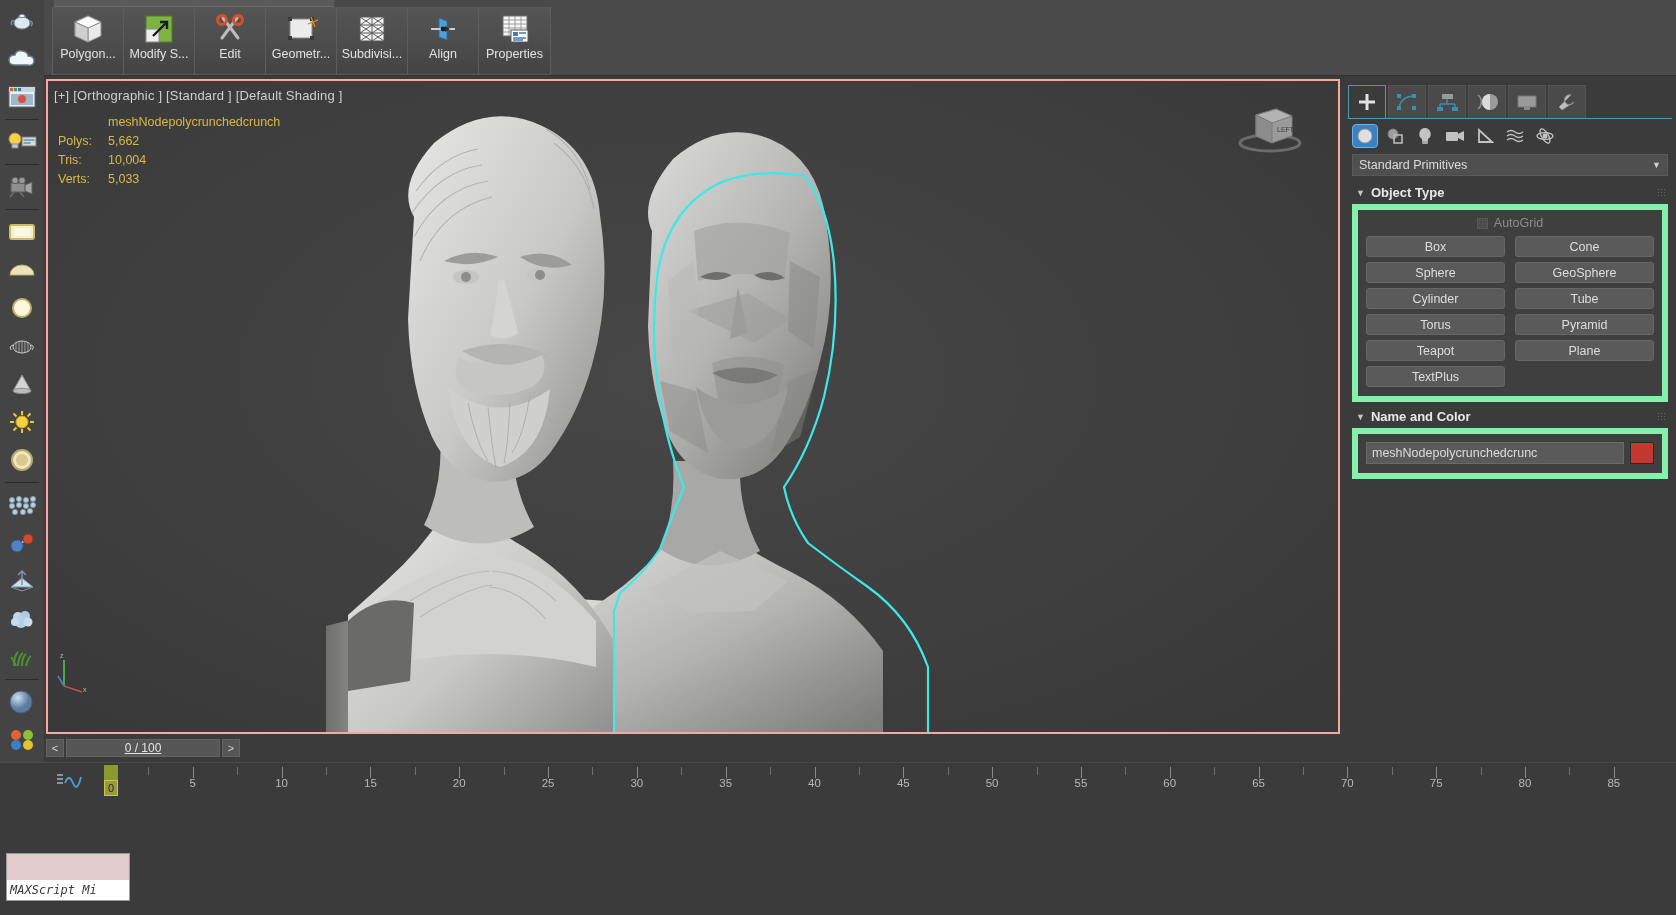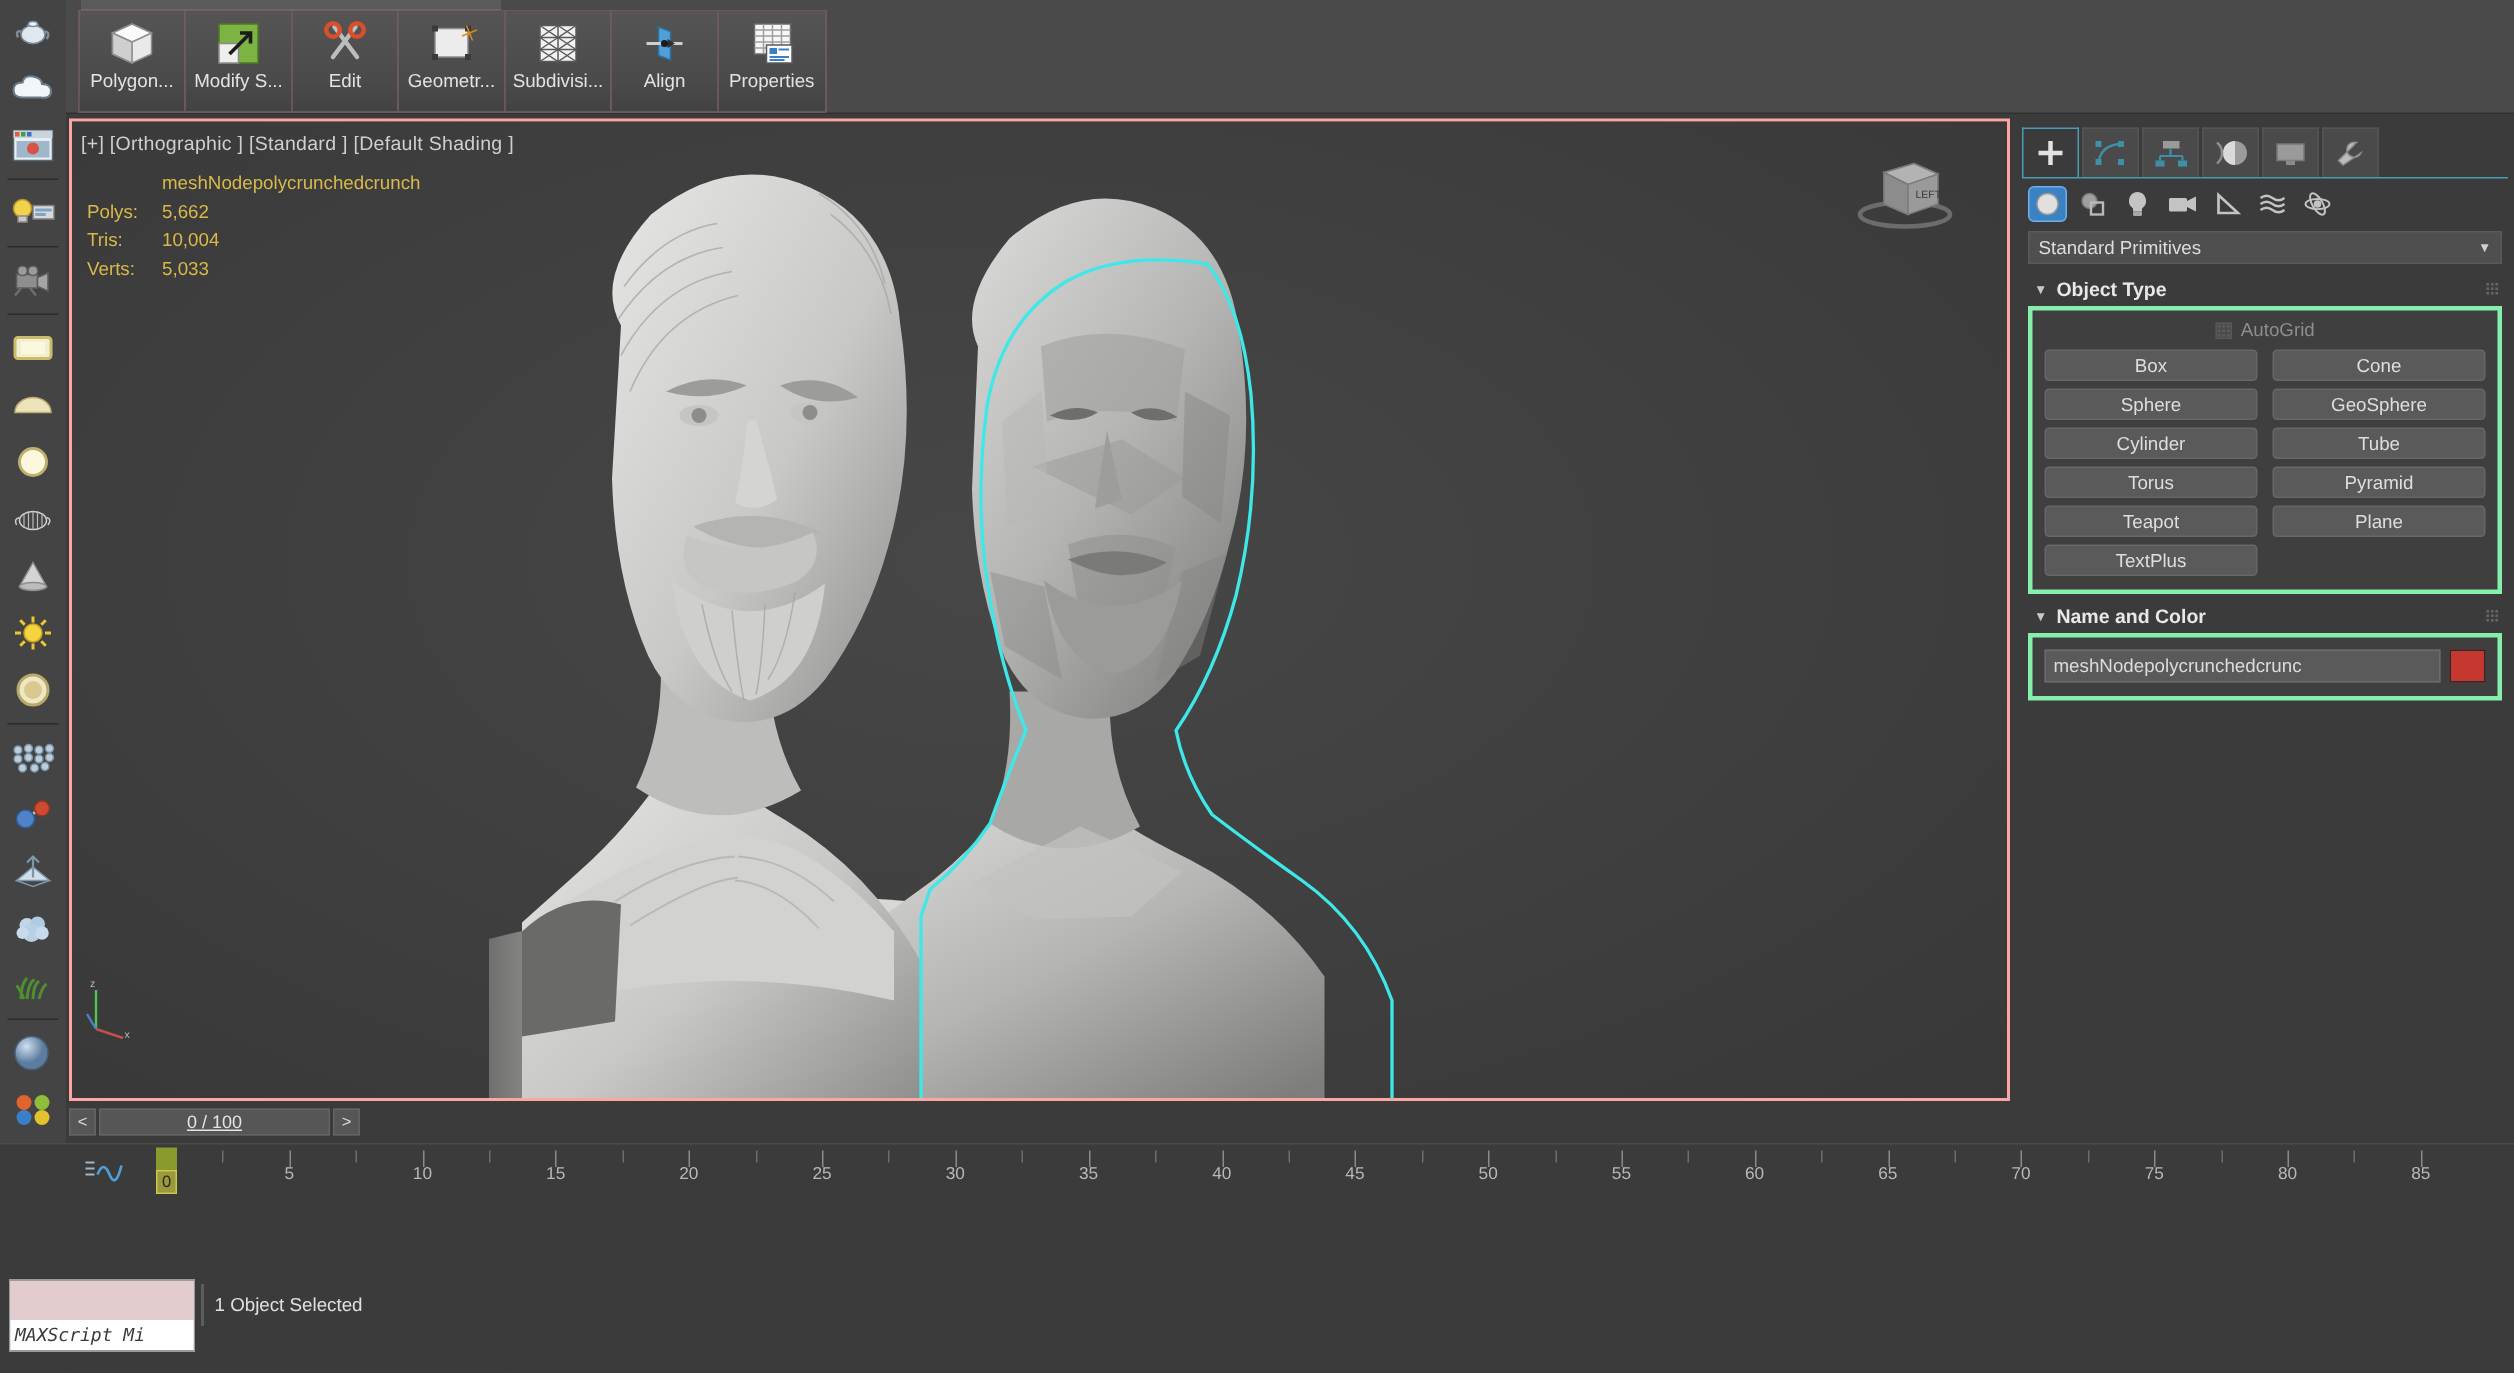--- a/index.html
+++ b/index.html
@@ -127,21 +127,21 @@
     font-size: 13px; font-weight: bold; color: #e8e8e8;
     padding: 3px 0 4px 4px; position: relative;
   }
   .rollout-hdr .tri { font-size: 9px; color: #c9c9c9; }
   .rollout-hdr .grip {
     position: absolute; right: 2px; top: 6px; width: 9px; height: 9px;
     background-image: radial-gradient(#6b6b6b 40%, transparent 41%);
     background-size: 3px 3px; opacity: .85;
   }
   .rollout-body {
-    background: #3f3f3f; border: 3px solid #86efac; padding: 6px 8px 9px 8px;
+    background: #3f3f3f; border: 6px solid #86efac; padding: 6px 8px 9px 8px;
   }
   .autogrid-row {
     display: flex; align-items: center; justify-content: center;
     gap: 6px; margin-bottom: 6px;
   }
   .chk {
     width: 11px; height: 11px; background: #4b4b4b; border: 1px solid #585858;
     background-image: radial-gradient(#5c5c5c 40%, transparent 41%);
     background-size: 3px 3px;
   }
@@ -893,18 +893,17 @@
 </div>
 
 <div id="statusbar">
 
   <div id="mxs-mini">
     <div id="mxs-pink"></div>
     <div id="mxs-txt">MAXScript Mi</div>
   </div>
 
   <div id="status-text">
-    <div class="l1">1 Object Selected</div>
   </div>
 
 </div>
 
 </div>
 
 </body></html>

